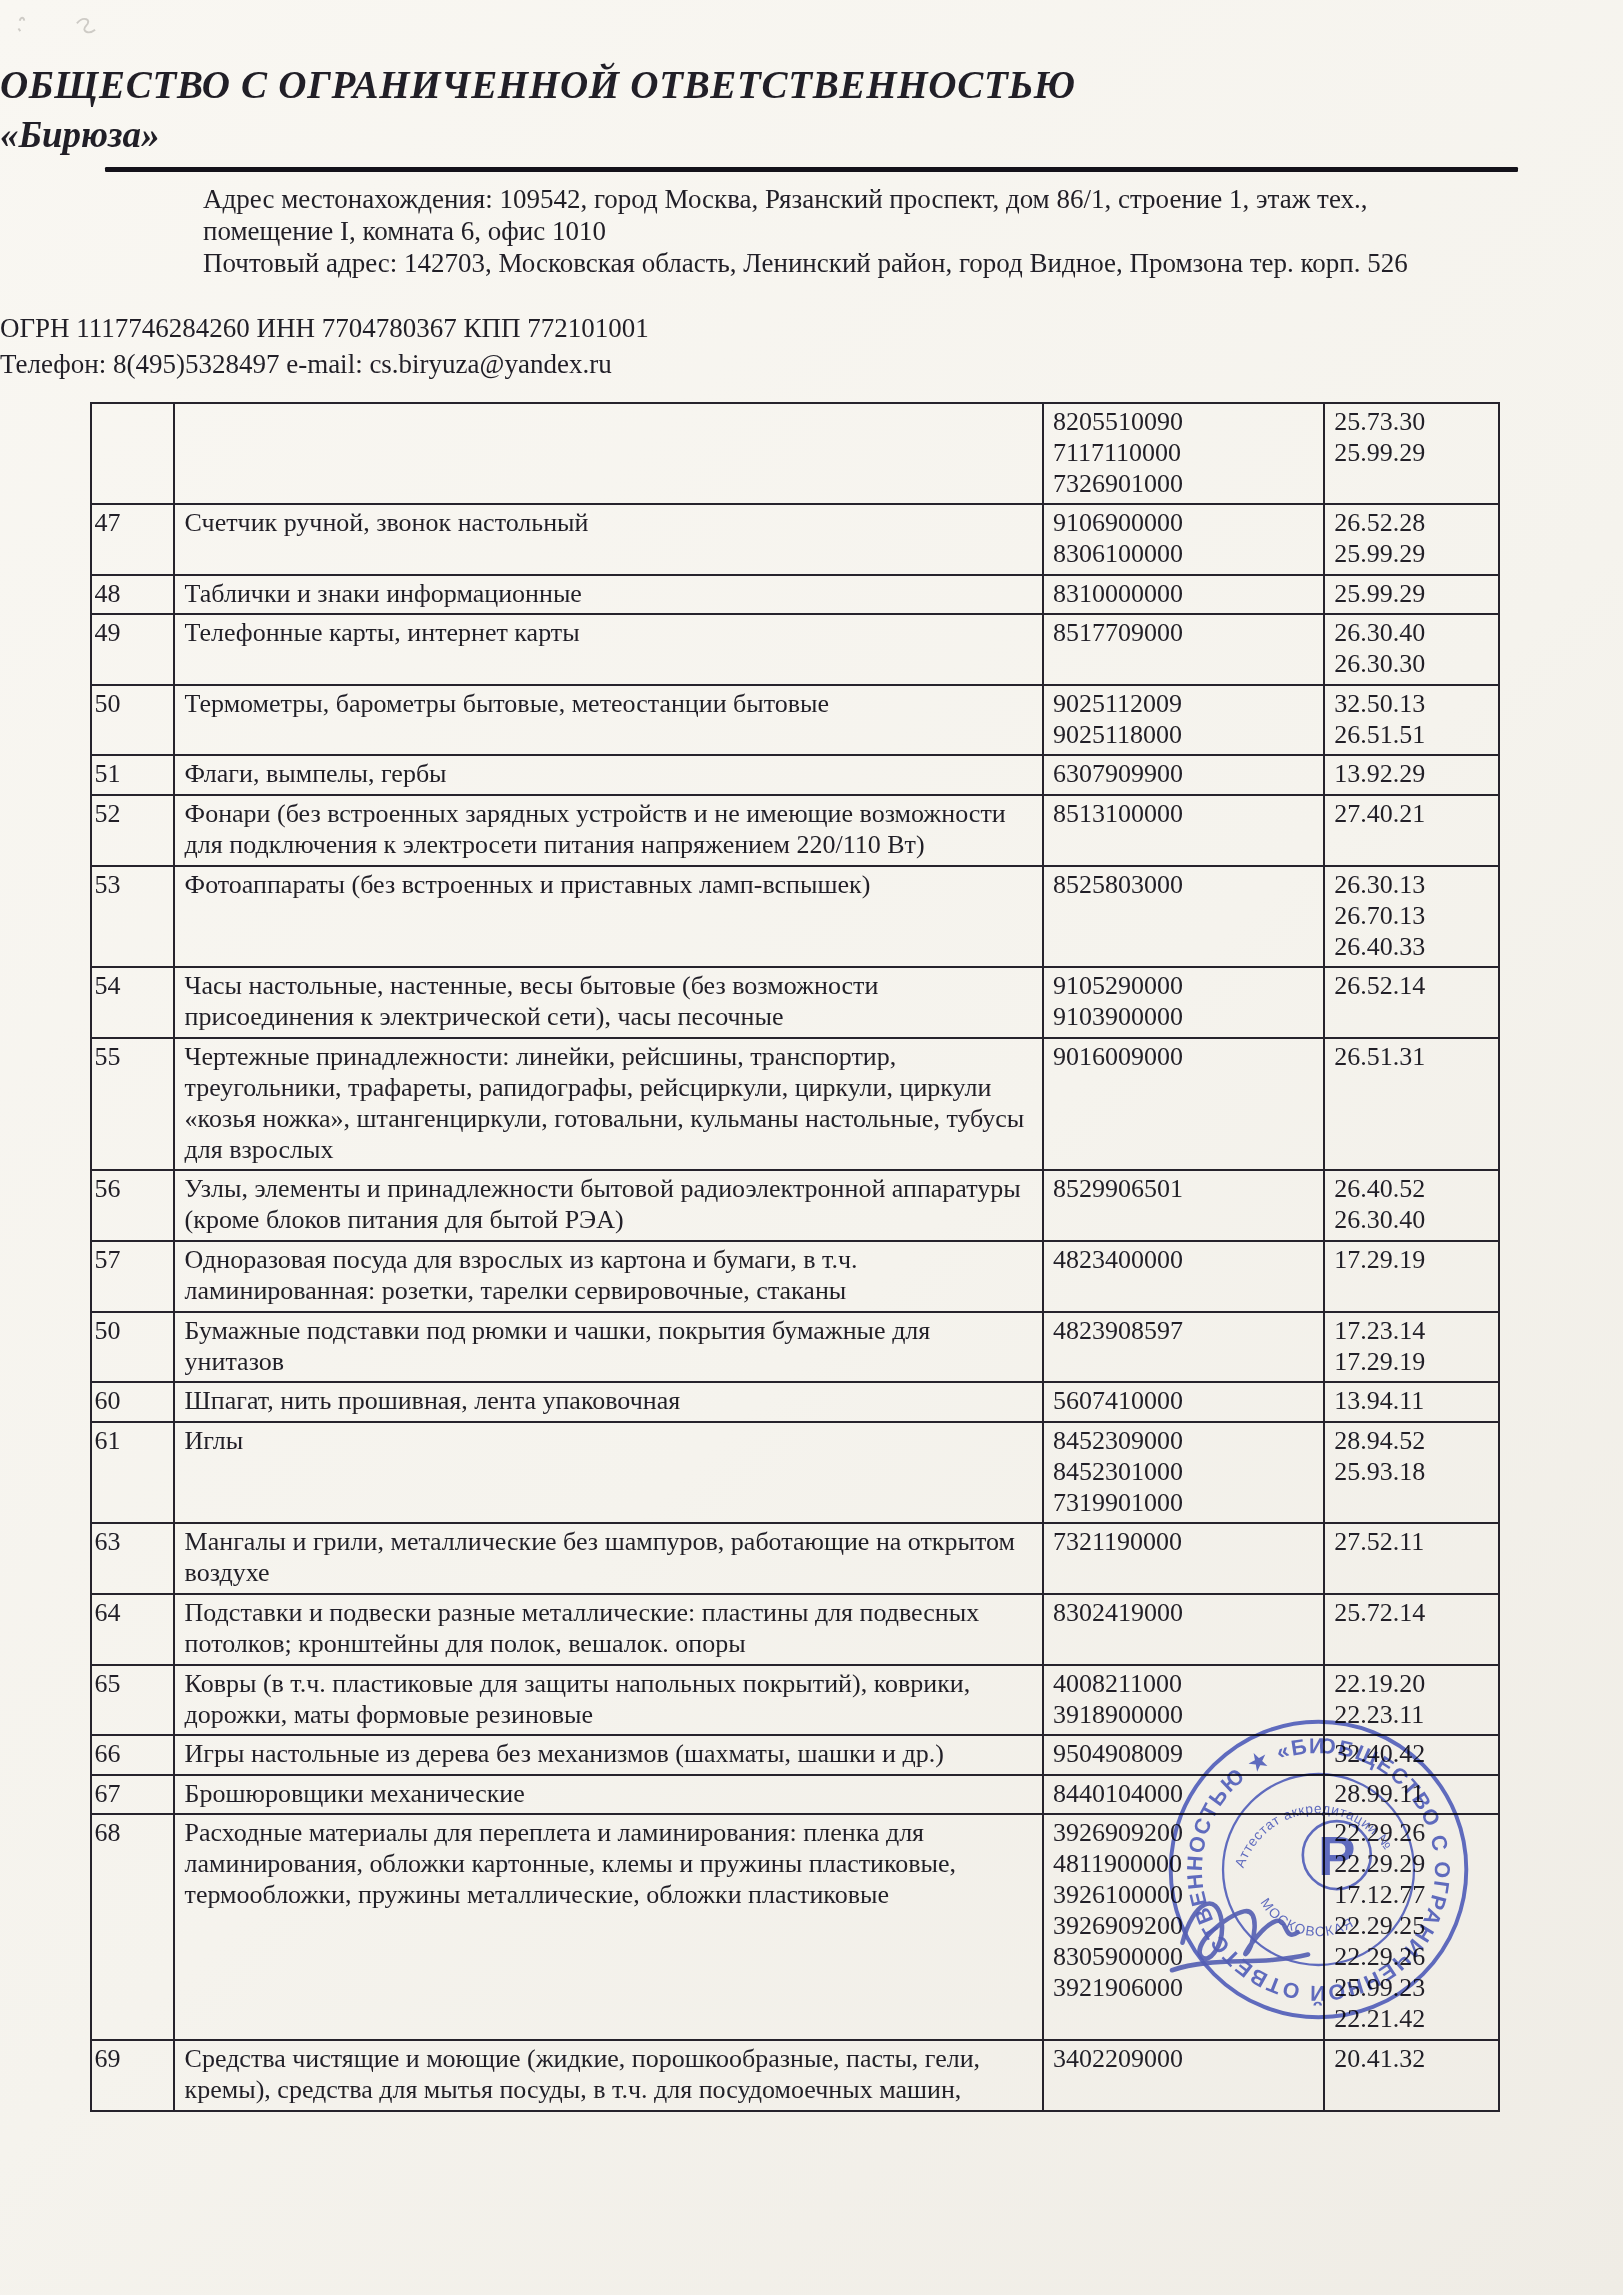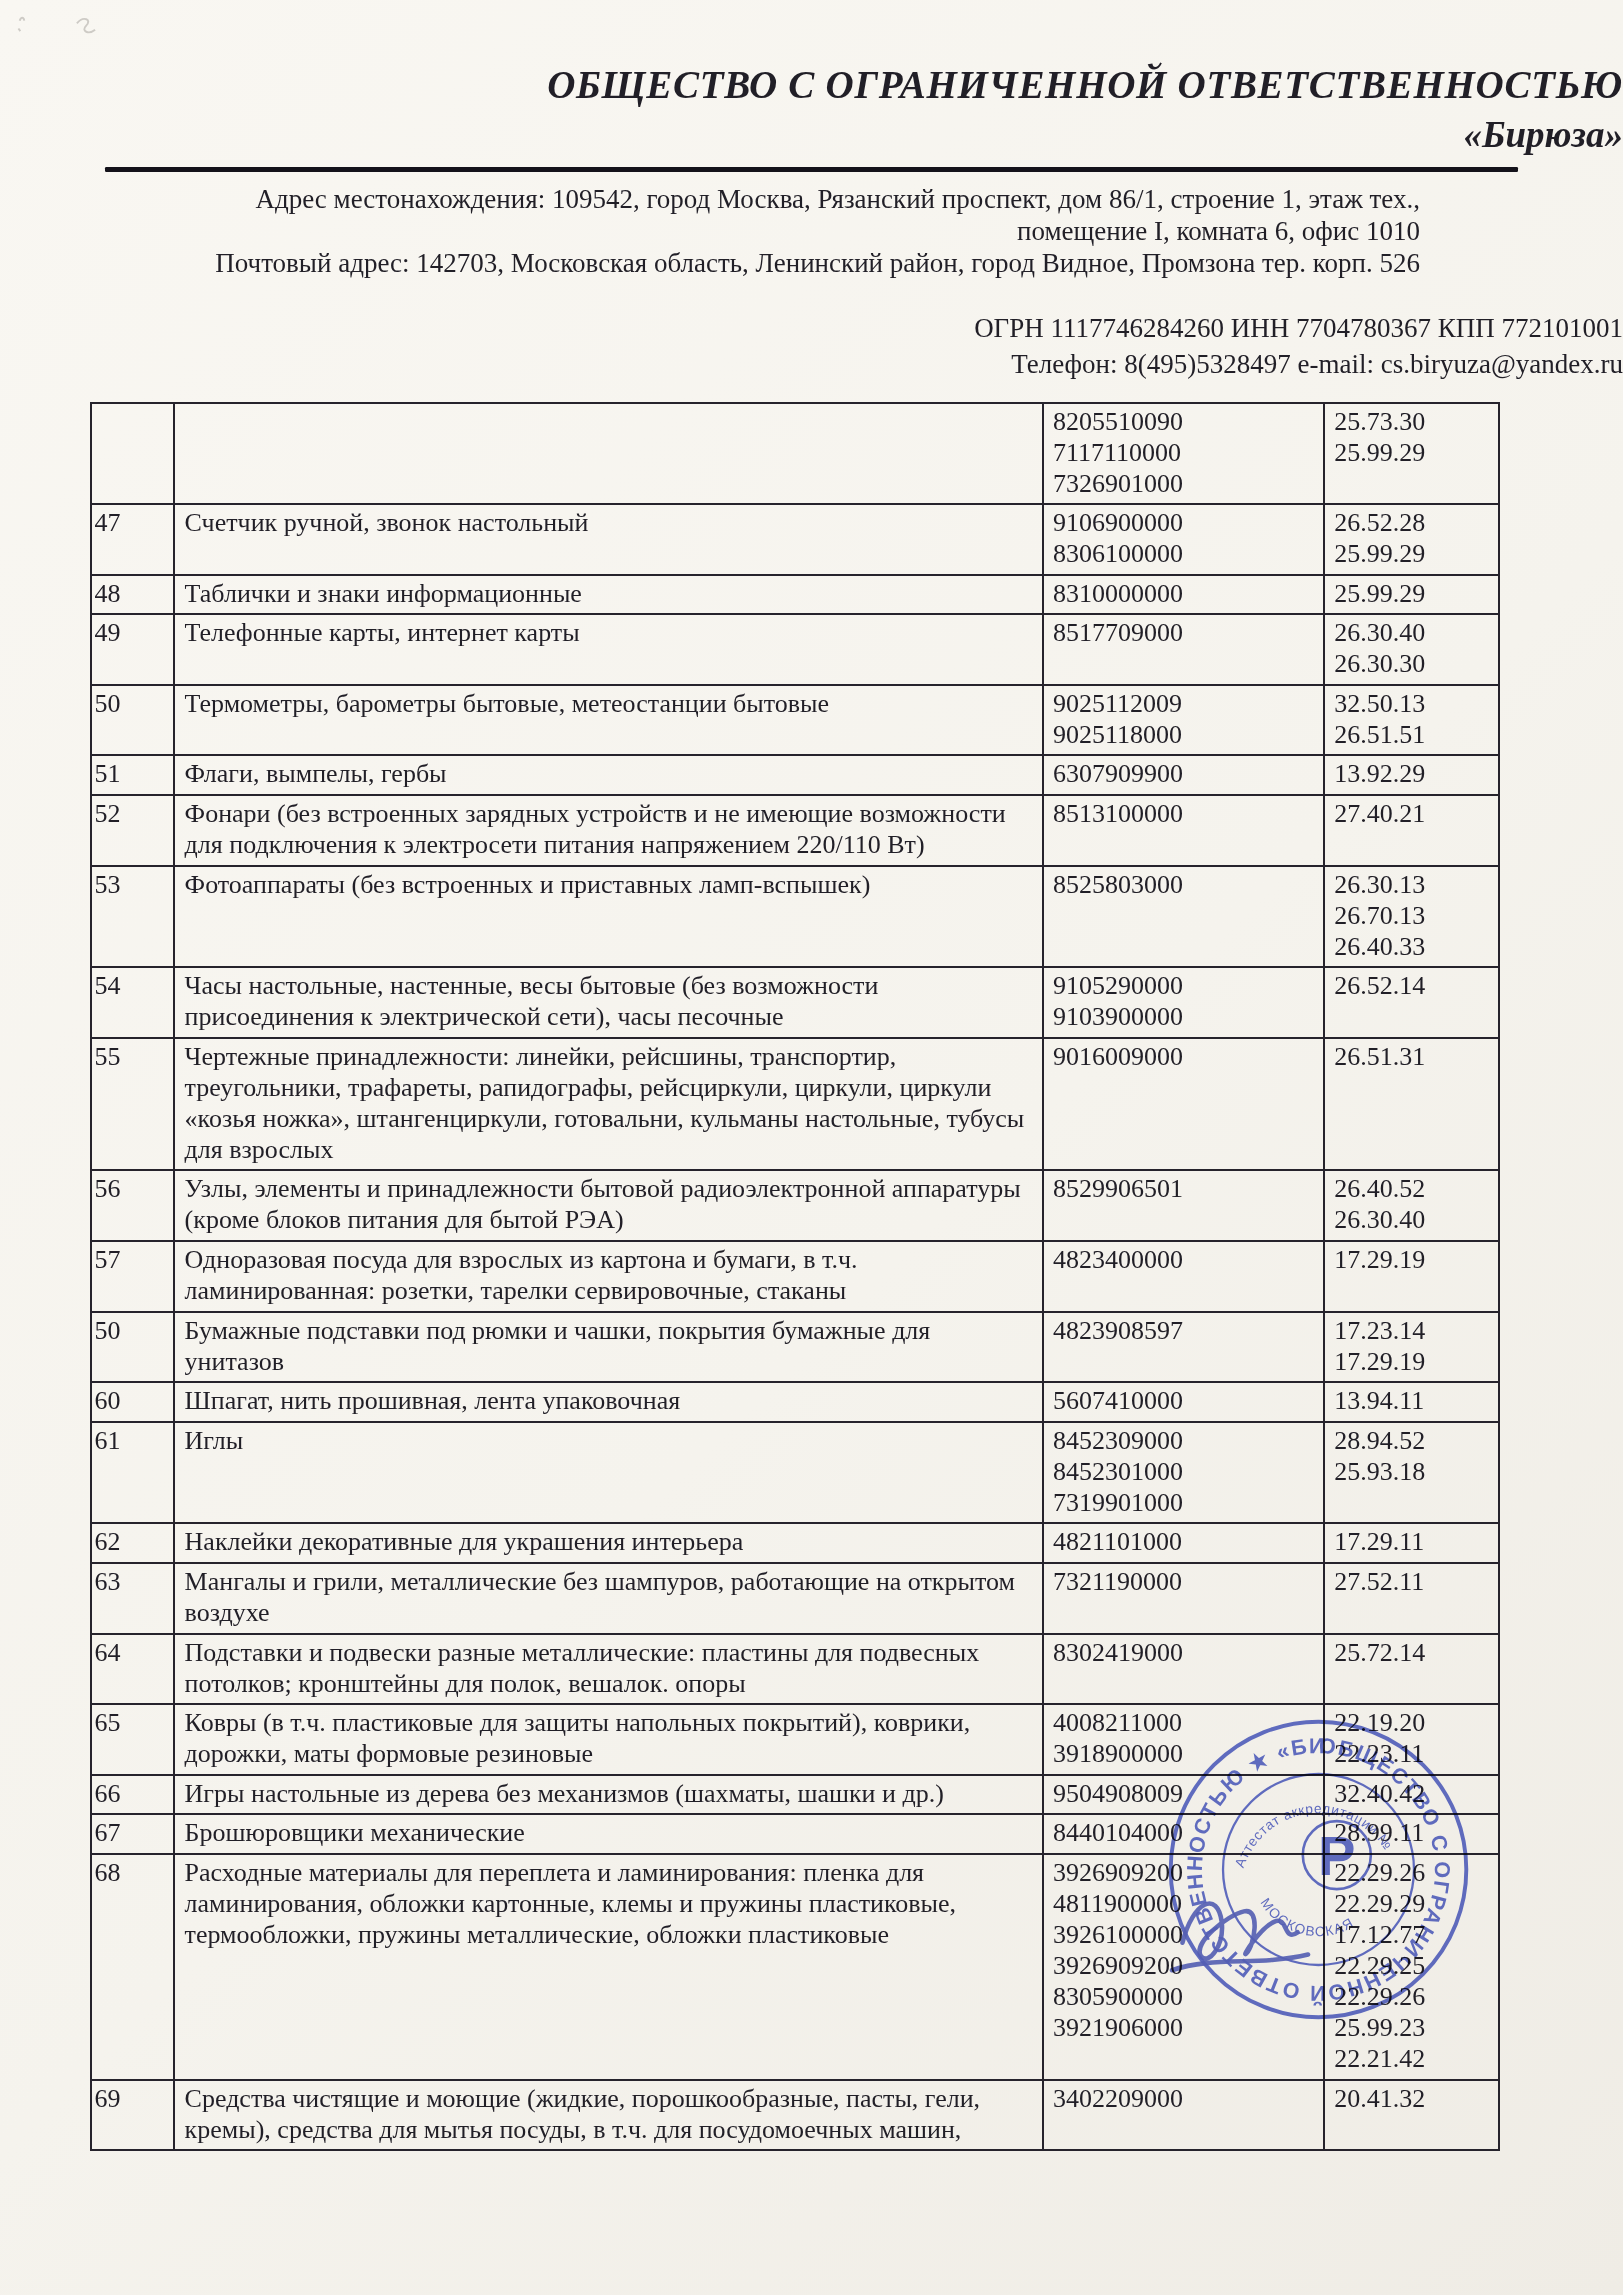--- a/index.html
+++ b/index.html
@@ -7,21 +7,21 @@
   .page {
     position:relative;
     width:1623px; height:2295px;
     margin:0 auto;
     background:linear-gradient(135deg,#f9f7f2 0%,#f5f3ed 55%,#efece5 100%);
     font-family:"Liberation Serif","DejaVu Serif",serif;
     color:#211f27;
     overflow:hidden;
   }
   .scan-artifact { position:absolute; left:14.4px; top:9.2px; opacity:.38; }
-  .header { text-align:right; padding-top:63px; }
+  .header { text-align:left; padding-top:63px; }
   .org-type {
     font-size:39px; font-weight:bold; font-style:italic; letter-spacing:0.7px;
     line-height:1.15;
   }
   .org-name { font-size:37px; font-weight:bold; font-style:italic; margin-top:5.2px; }
   .rule { width:1413px; height:5.9px; background:#14121a; margin:10.5px auto 0; border-radius:1.3px; }
   .addr {
     font-size:27px; line-height:32px; max-width:1217px; margin:10.5px auto 0;
   }
   .addr.postal { margin-top:0; }
@@ -172,26 +172,20 @@
       <td class="classes">13.94.11</td>
     </tr>
         <tr>
       <td class="num">61</td>
       <td class="desc">Иглы</td>
       <td class="codes">8452309000
 8452301000
 7319901000</td>
       <td class="classes">28.94.52
 25.93.18</td>
-    </tr>
-        <tr>
-      <td class="num">62</td>
-      <td class="desc">Наклейки декоративные для украшения интерьера</td>
-      <td class="codes">4821101000</td>
-      <td class="classes">17.29.11</td>
     </tr>
         <tr>
       <td class="num">63</td>
       <td class="desc">Мангалы и грили, металлические без шампуров, работающие на открытом воздухе</td>
       <td class="codes">7321190000</td>
       <td class="classes">27.52.11</td>
     </tr>
         <tr>
       <td class="num">64</td>
       <td class="desc">Подставки и подвески разные металлические: пластины для подвесных потолков; кронштейны для полок, вешалок. опоры</td>

